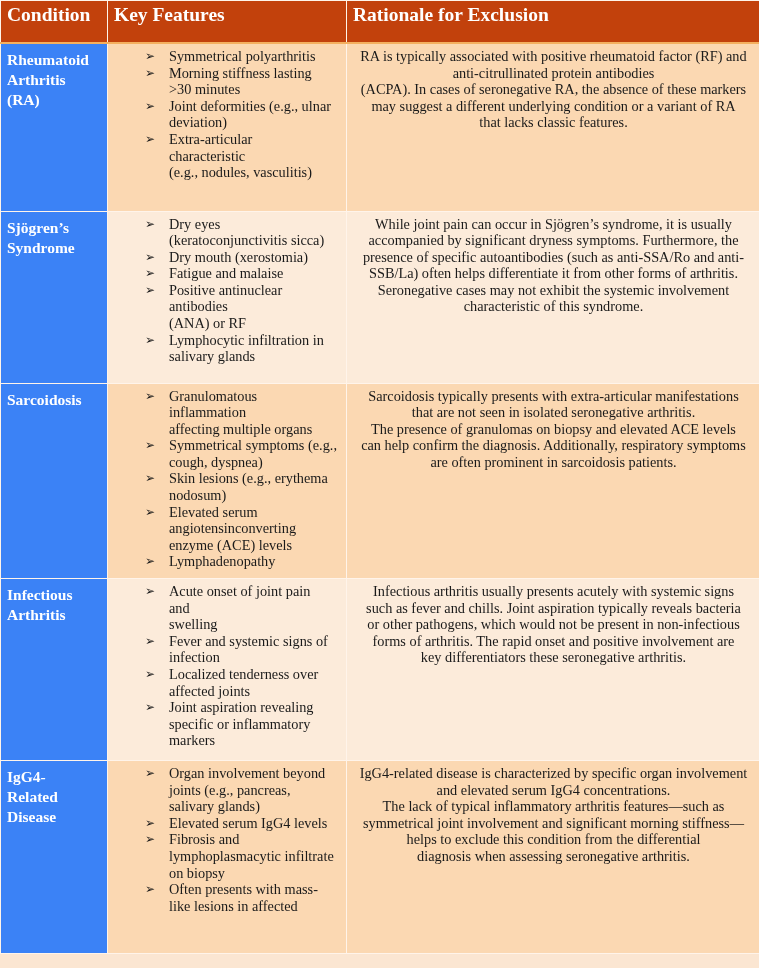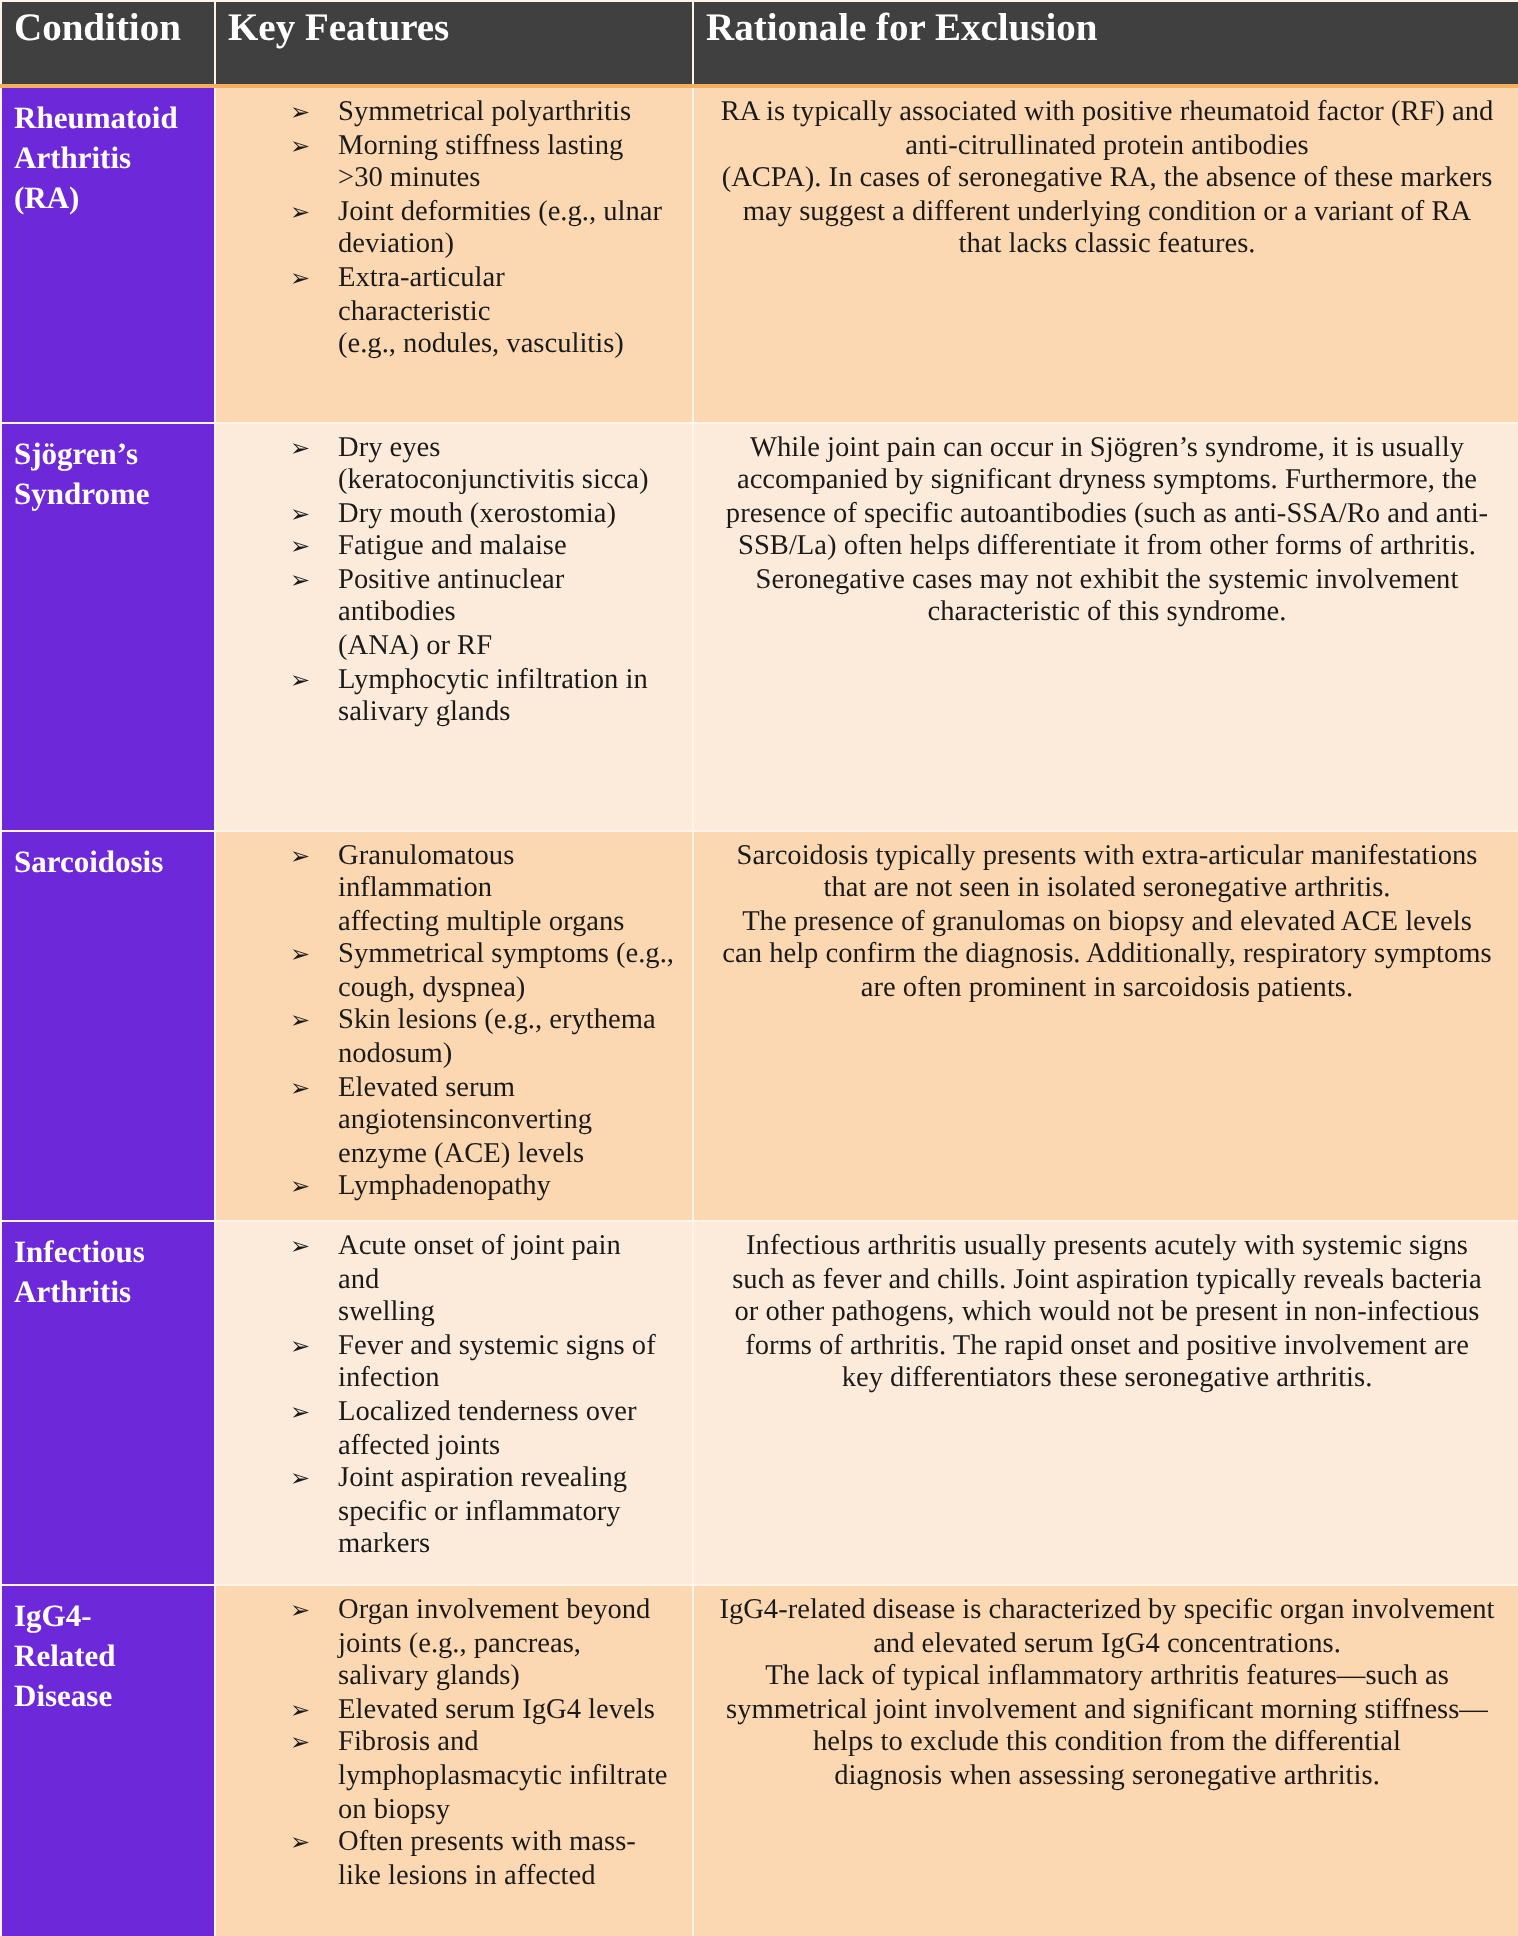--- a/index.html
+++ b/index.html
@@ -16,32 +16,32 @@
     }
     col.c1 { width: 107px; }
     col.c2 { width: 239px; }
     col.c3 { width: 413px; }
     th, td {
       vertical-align: top;
       border: 1px solid #fff4ea;
       padding: 0;
     }
     thead th {
-      background: #404040;
+      background: #c2410c;
       color: #ffffff;
       font-weight: bold;
       font-size: 19.5px;
       text-align: left;
       height: 38px;
       padding: 3px 6px 0 6px;
       border-bottom: 2px solid #f4b060;
       line-height: 22px;
     }
     td.cond {
-      background: #6d28d9;
+      background: #3b82f6;
       color: #ffffff;
       font-weight: bold;
       font-size: 15.5px;
       line-height: 20px;
       padding: 6px 6px;
     }
     tr.odd td.feat, tr.odd td.rat { background: #fbd8b2; }
     tr.even td.feat, tr.even td.rat { background: #fcebda; }
     td.feat { padding: 4px 4px 8px 2px; font-size: 14.3px; line-height: 16.6px; }
     td.rat { padding: 4px 6px 8px 7px; font-size: 14.3px; line-height: 16.6px; text-align: center; }
@@ -108,21 +108,21 @@
           </ul>
         </td>
         <td class="rat">
           <span class="line">RA is typically associated with positive rheumatoid factor (RF) and</span>
           <span class="line">anti-citrullinated protein antibodies</span>
           <span class="line">(ACPA). In cases of seronegative RA, the absence of these markers</span>
           <span class="line">may suggest a different underlying condition or a variant of RA</span>
           <span class="line">that lacks classic features.</span>
         </td>
       </tr>
-      <tr class="even" style="height: 204px;">
+      <tr class="even" style="height: 172px;">
         <td class="cond">
           <span class="line">Sjögren’s</span>
           <span class="line">Syndrome</span>
         </td>
         <td class="feat">
           <ul class="bullets">
             <li>
               <span class="arrow">➢</span>
               <span class="line">Dry eyes</span>
               <span class="line">(keratoconjunctivitis sicca)</span>

